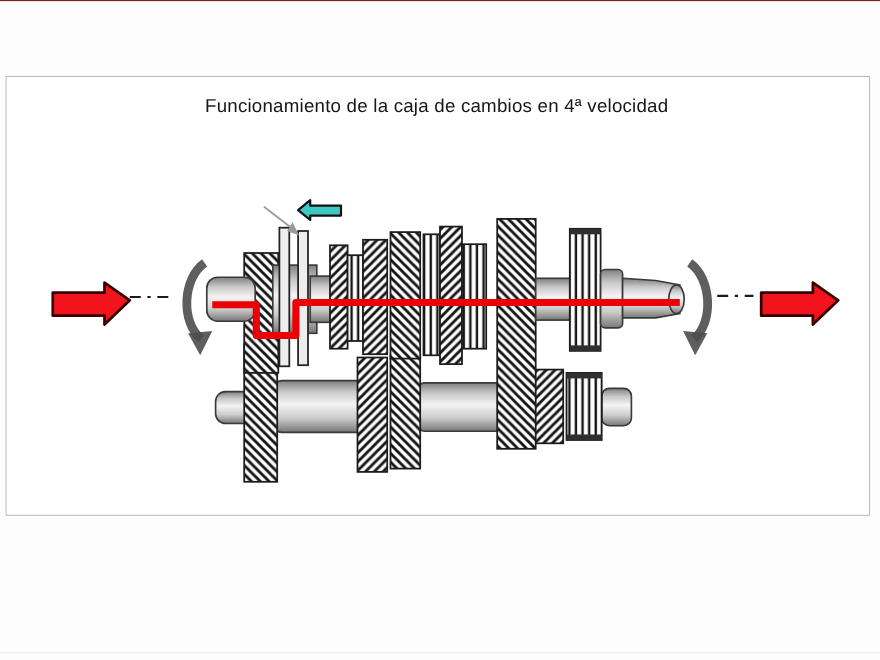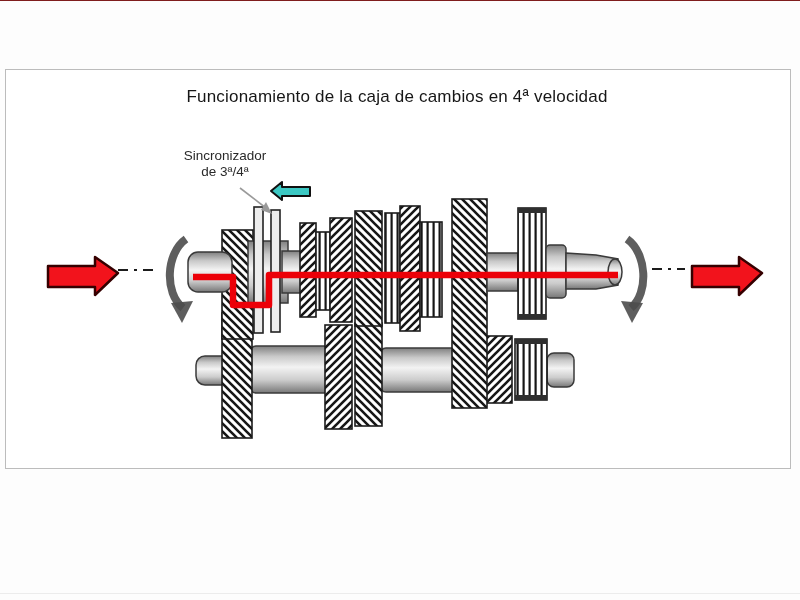--- a/index.html
+++ b/index.html
@@ -47,24 +47,20 @@
 </style>
 </head>
 <body>
 
 <div class="page">
 
   <div class="slide-frame"></div>
 
   <div class="slide-title">Funcionamiento de la caja de cambios en 4ª velocidad</div>
 
-  <div class="callout">
-    <span>Sincronizador</span>
-    <span>de 3ª/4ª</span>
-  </div>
 
   <svg class="diagram-svg" width="800" height="600" viewBox="0 0 800 600">
     <defs>
       <linearGradient id="cylGrad" x1="0" y1="0" x2="0" y2="1">
         <stop offset="0" stop-color="#7f7f7f"></stop>
         <stop offset="0.22" stop-color="#c9c9c9"></stop>
         <stop offset="0.45" stop-color="#f3f3f3"></stop>
         <stop offset="0.72" stop-color="#cdcdcd"></stop>
         <stop offset="1" stop-color="#777777"></stop>
       </linearGradient>

